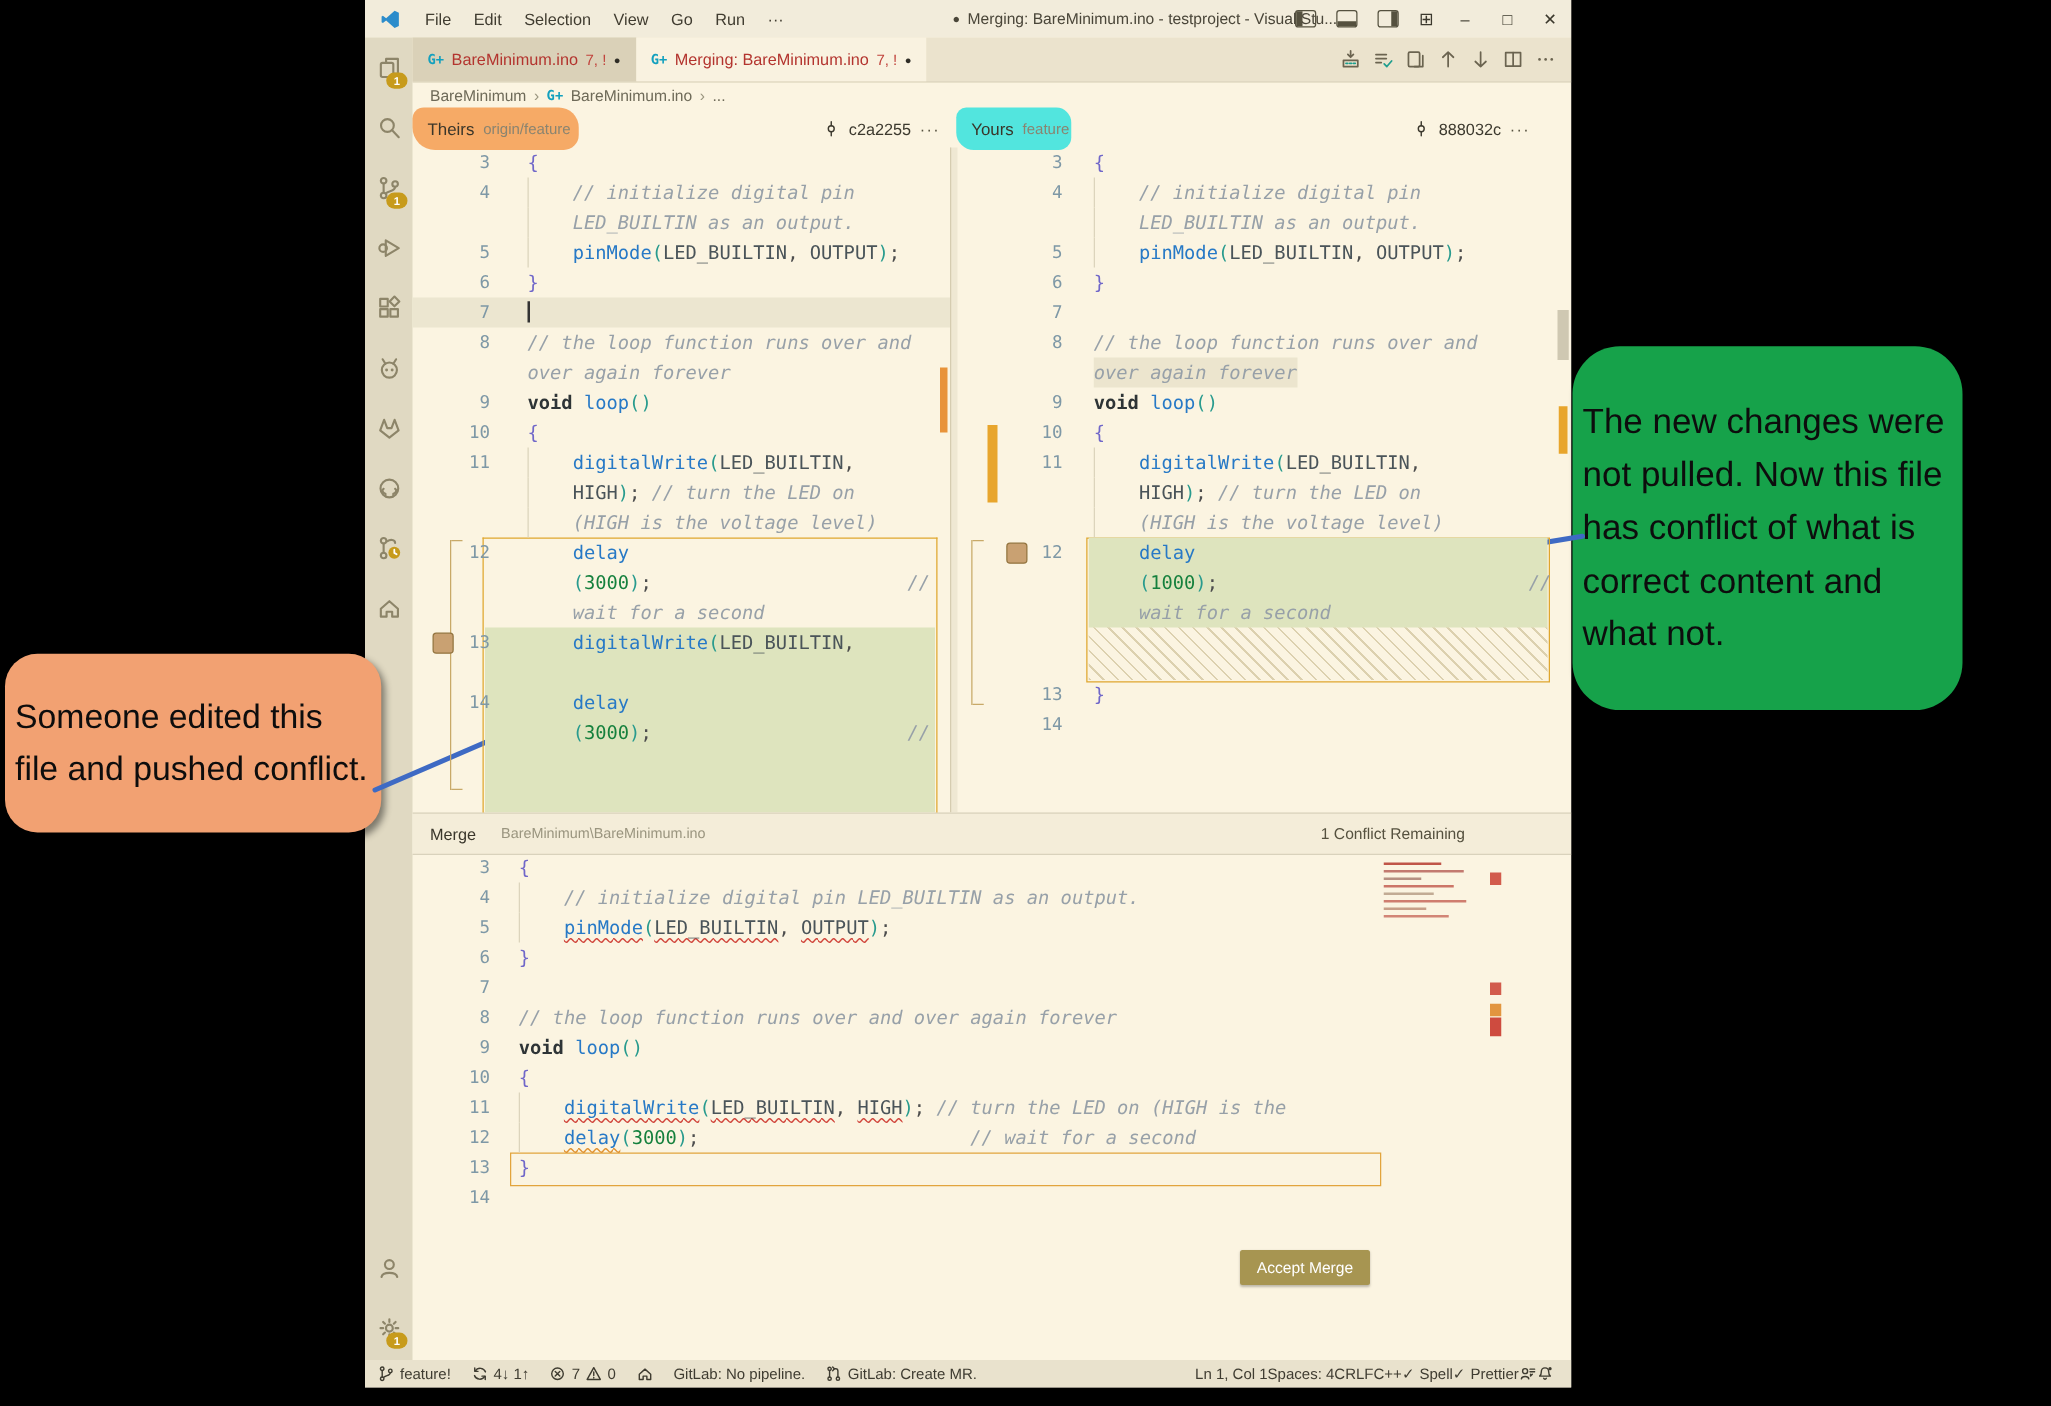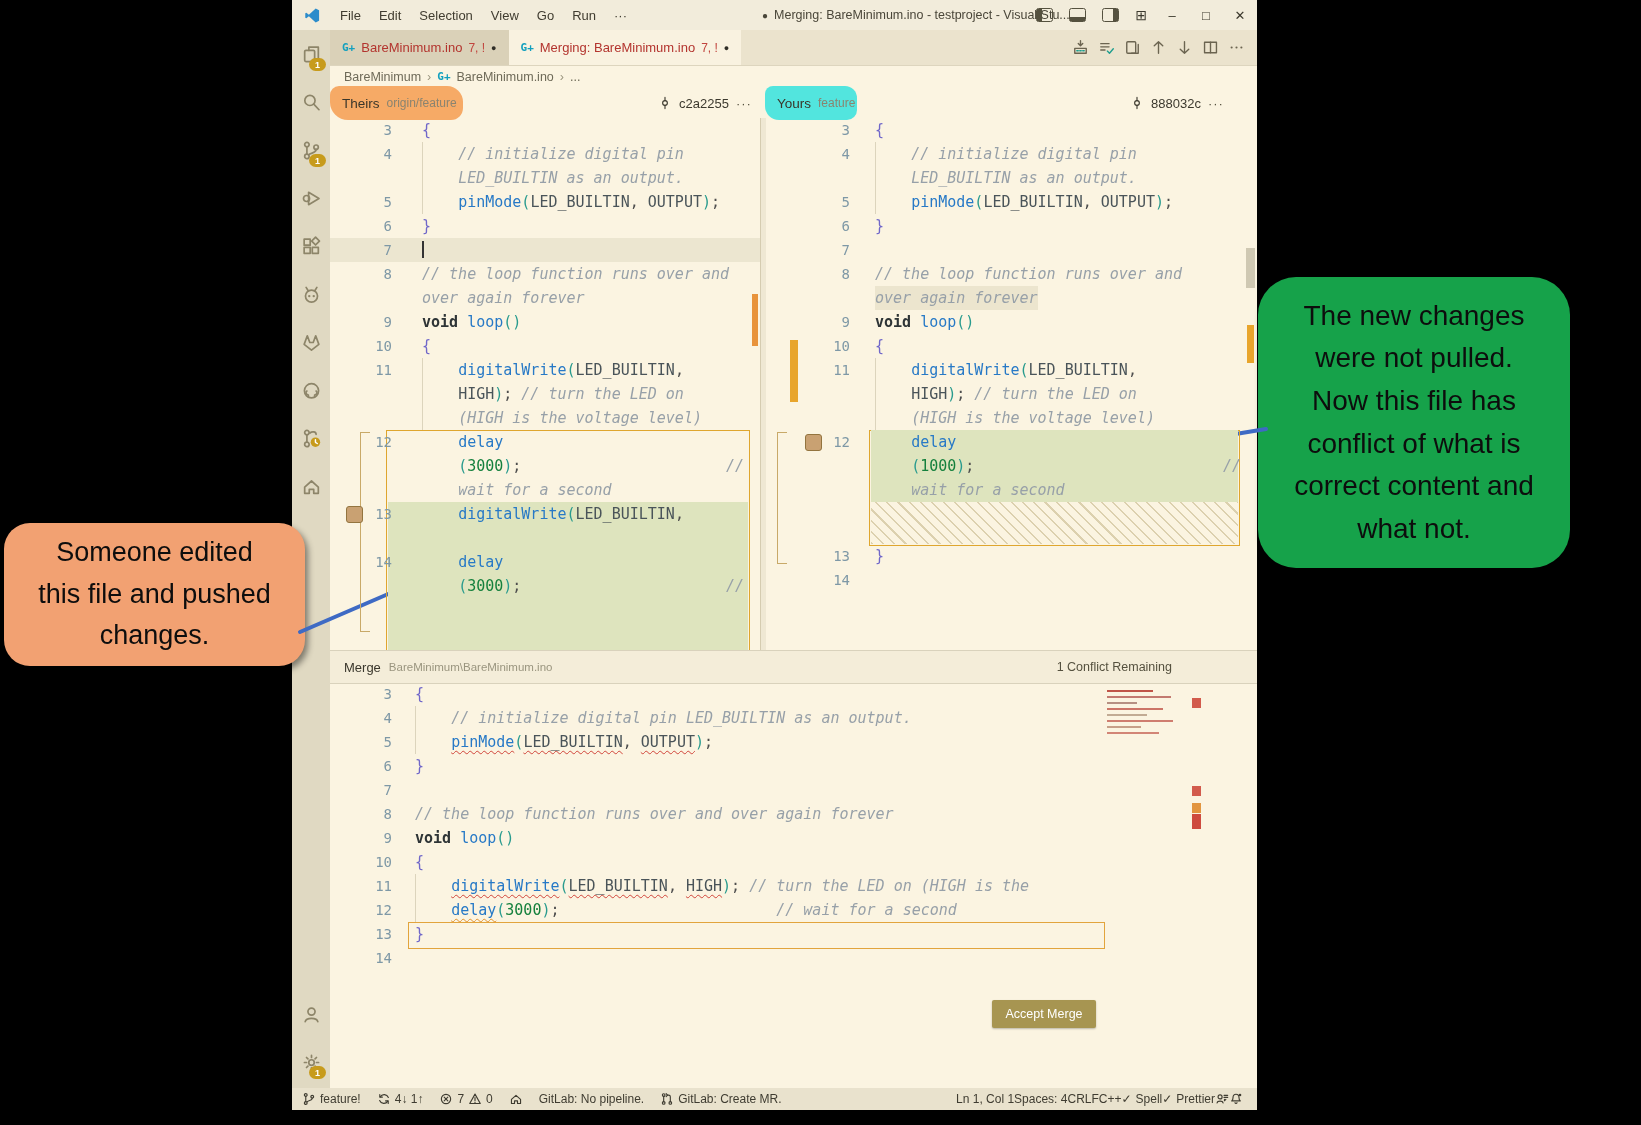--- a/index.html
+++ b/index.html
@@ -96,41 +96,41 @@
   .brL{left:30px;top:314px;height:200px}
   .brR{left:12px;top:314px;height:132px}
   .goldGutterR{left:25px;top:222px;width:8px;height:62px;background:#E8A52C}
   .goldSbL{right:2px;top:176px;width:6px;height:52px;background:#E8933B}
   .thumbR{right:2px;top:130px;width:9px;height:40px;background:#CFC8B2}
   .goldSbR{right:3px;top:207px;width:7px;height:38px;background:#E8A52C}
   
   .reshdr{position:absolute;left:38px;right:0;top:650px;height:32px;background:#F4EDD9;border-top:1px solid #D9D2BC;border-bottom:1px solid #D9D2BC;
           display:flex;align-items:center;font-size:13px}
   .reshdr .r-label{margin-left:14px;color:#3a372c}
-  .reshdr .r-path{margin-left:8px;font-size:11.5px;color:#9a957f}
+  .reshdr .r-path{margin-left:20px;font-size:11.5px;color:#9a957f}
   .reshdr .r-conf{margin-left:auto;margin-right:85px;font-size:12.5px;color:#55513f}
   #edResult{left:38px;width:920px;top:682px;height:403px;--lnw:62px;--txtl:85px}
   .boxRes{left:78px;width:695px;top:240px;height:25px;border:1.5px solid #E2A43C}
   .mini{left:775px;top:4px;width:78px;height:78px}
   .mini div{height:2px;margin:4px 2px}
   .ovmark{width:9px}
   
   .accept{position:absolute;left:700px;top:1000px;width:104px;height:28px;background:#A79551;color:#fff;font-size:12.5px;
           display:flex;align-items:center;justify-content:center;border-radius:2px;box-shadow:0 1px 2px rgba(0,0,0,.25)}
   
   .statusbar{position:absolute;left:0;right:0;bottom:0;height:22px;background:#E9E2CD;display:flex;align-items:center;
              font-size:12px;color:#3F3C31;padding:0 10px;box-sizing:border-box}
   .sb-left{display:flex;align-items:flex-start;gap:16px}
   .sb-right{margin-left:auto;display:flex;align-items:flex-end;padding-right:4px}
   .sb-item{display:flex;align-items:center;gap:4px;white-space:nowrap}
   .sb-ico{width:14px;height:14px;display:inline-flex}
   .sb-ico svg{width:14px;height:14px}
   
-  .callout{position:absolute;display:flex;align-items:center;justify-content:center;text-align:center;color:#0d0d0d;
-           box-sizing:border-box;padding:12px 33px;box-shadow:3px 4px 6px rgba(0,0,0,.45)}
+  .callout{position:absolute;display:flex;align-items:center;justify-content:center;text-align:left;color:#0d0d0d;
+           box-sizing:border-box;padding:12px 8px;box-shadow:3px 4px 6px rgba(0,0,0,.45)}
   #calloutLeft{left:4px;top:523px;width:301px;height:143px;background:#F2A172;border-radius:26px;font-size:27px;line-height:1.55}
   #calloutRight{left:1258px;top:277px;width:312px;height:291px;background:#16A24A;border-radius:38px;font-size:28px;line-height:1.52}
   .annarrow{position:absolute;overflow:visible}
 </style>
 </head>
 <body>
 
 <div id="win">
 
   <div class="titlebar">
@@ -657,21 +657,21 @@
           <svg viewBox="0 0 16 16">
             <path d="M8 2.6c2.1 0 3.4 1.5 3.4 3.7 0 2.5.7 3.3 1.5 3.9H3.1c.8-.6 1.5-1.4 1.5-3.9C4.6 4.1 5.9 2.6 8 2.6z"></path>
             <path d="M6.8 12.2a1.3 1.3 0 002.4 0"></path>
             <circle cx="12.6" cy="3.4" r="1.5" fill="#3F3C31" stroke="none"></circle>
           </svg>
         </span>
     </div>
   </div>
 </div>
 
-<div class="callout" id="calloutLeft">Someone edited this file and pushed changes.</div>
+<div class="callout" id="calloutLeft">Someone edited this file and pushed conflict.</div>
 <div class="callout" id="calloutRight">The new changes were not pulled. Now this file has conflict of what is correct content and what not.</div>
 
 <svg class="annarrow" style="left:296px;top:560px" width="145" height="78">
   <defs>
       <marker id="ah1" markerWidth="9" markerHeight="8" refX="6.5" refY="3.5" orient="auto">
         <polygon points="0 0 8 3.5 0 7" fill="#3E6AC4" stroke="none"></polygon>
       </marker>
     </defs>
   <line x1="4" y1="72" x2="134" y2="16" stroke="#3E6AC4" stroke-width="4" marker-end="url(#ah1)"></line>
 </svg>

